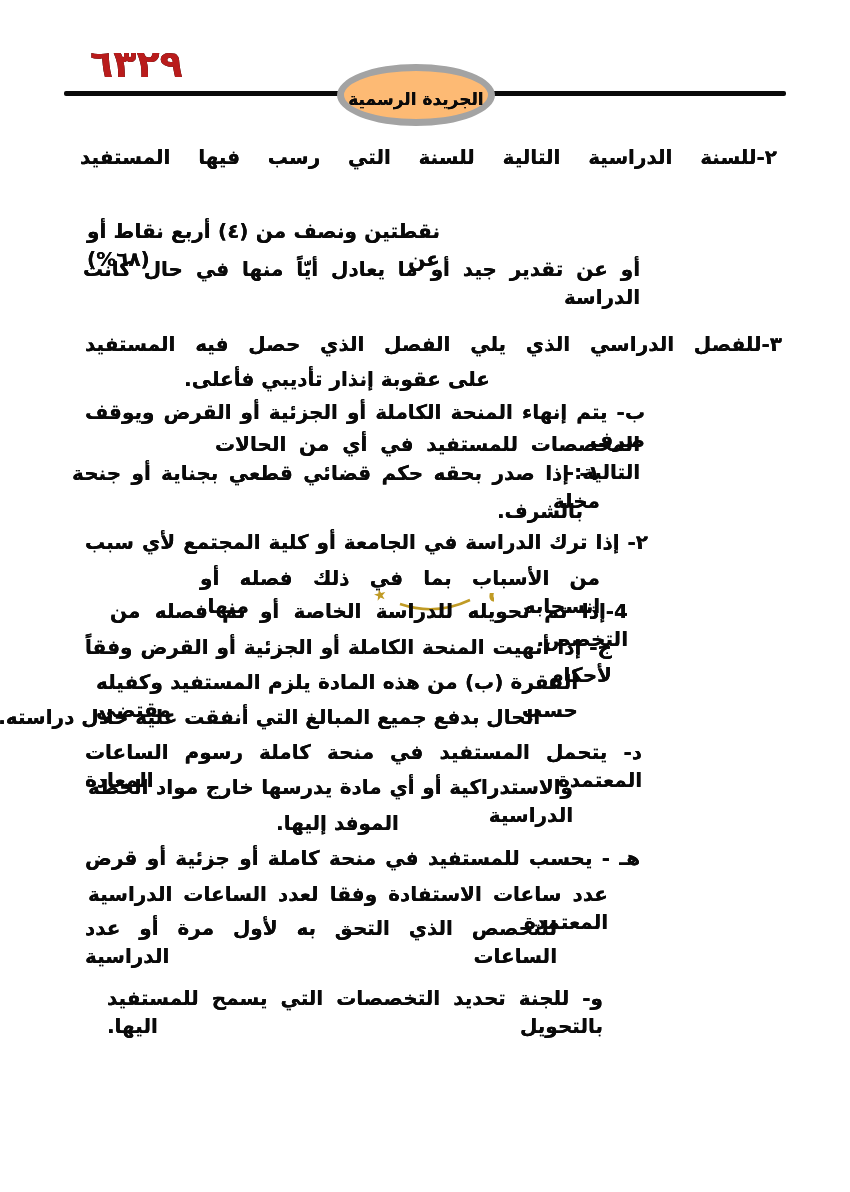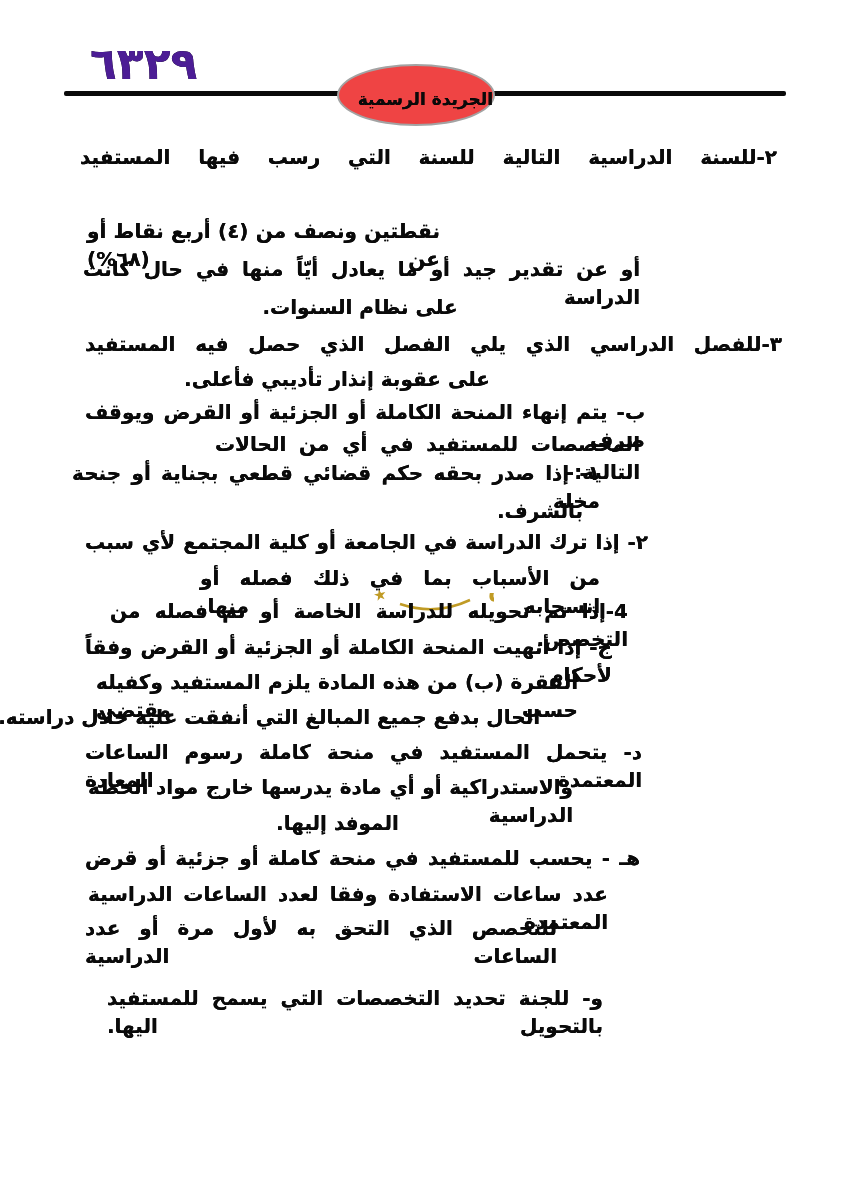--- a/index.html
+++ b/index.html
@@ -4,32 +4,32 @@
 <style>
   html,body{margin:0;padding:0;background:#e8e8e8;}
   .page{
     position:relative;width:850px;height:1192px;background:#ffffff;
     margin:0 auto;overflow:hidden;
     font-family:"DejaVu Sans",sans-serif;
   }
   
   .page-number{
     position:absolute;left:90px;top:42px;
-    font-size:44px;font-weight:bold;color:#4c1d95;
+    font-size:38px;font-weight:bold;color:#b91c1c;
     letter-spacing:9px;line-height:44px;
     text-shadow:0 0 .6px #000;
   }
   .rule{
     position:absolute;left:64px;top:91px;width:722px;height:5px;
     background:#0a0a0a;border-radius:2px;
   }
   .badge{
     position:absolute;left:337px;top:64px;width:158px;height:62px;
-    background:#ef4444;border:2px solid #a3a3a3;border-radius:50%;
-    display:flex;align-items:center;justify-content:flex-end;
+    background:#fdba74;border:7px solid #a3a3a3;border-radius:50%;
+    display:flex;align-items:center;justify-content:center;
     box-sizing:border-box;
   }
   .badge span{
     font-size:17px;font-weight:bold;color:#0a0a0a;direction:rtl;
     padding-top:8px;text-shadow:0 0 .5px #000;white-space:nowrap;
   }
   
   .watermark{position:absolute;left:366px;top:564px;width:128px;height:52px;}
   
   .ln{
@@ -56,21 +56,20 @@
     <svg width="128" height="52" viewBox="0 0 128 52">
       <text x="7" y="36" font-size="15" fill="#c09b25" transform="rotate(-12 14 30)">★</text>
       <path d="M 34 40 Q 70 52 104 36" stroke="#c09b25" stroke-width="2.5" fill="none"></path>
       <text x="122" y="34" text-anchor="end" font-size="23" font-weight="bold" fill="#c09b25" direction="rtl">عمون</text>
     </svg>
   </div>
 
   <div class="ln j" style="left:80px;top:137px;width:697px">٢-للسنة الدراسية التالية للسنة التي رسب فيها المستفيد</div>
   <div class="ln j" style="left:87px;top:211px;width:353px">نقطتين ونصف من (٤) أربع نقاط أو عن (٦٨%)</div>
   <div class="ln j" style="left:83px;top:249px;width:557px">أو عن تقدير جيد أو ما يعادل أيّاً منها في حال كانت الدراسة</div>
-  <div class="ln c" style="left:255px;top:287px;width:210px">على نظام السنوات.</div>
   <div class="ln j" style="left:85px;top:324px;width:697px">٣-للفصل الدراسي الذي يلي الفصل الذي حصل فيه المستفيد</div>
   <div class="ln c" style="left:235px;top:359px;width:255px">على عقوبة إنذار تأديبي فأعلى.</div>
   <div class="ln j" style="left:85px;top:392px;width:560px">ب- يتم إنهاء المنحة الكاملة أو الجزئية أو القرض ويوقف صرف</div>
   <div class="ln j" style="left:215px;top:424px;width:425px">المخصصات للمستفيد في أي من الحالات التالية:-</div>
   <div class="ln j" style="left:72px;top:453px;width:528px">١- إذا صدر بحقه حكم قضائي قطعي بجناية أو جنحة مخلة</div>
   <div class="ln c" style="left:470px;top:491px;width:140px">بالشرف.</div>
   <div class="ln j" style="left:85px;top:522px;width:563px">٢- إذا ترك الدراسة في الجامعة أو كلية المجتمع لأي سبب</div>
   <div class="ln j" style="left:200px;top:558px;width:400px">من الأسباب بما في ذلك فصله أو انسحابه منها.</div>
   <div class="ln j" style="left:110px;top:591px;width:518px">4-إذا تم تحويله للدراسة الخاصة أو تم فصله من التخصص.</div>
   <div class="ln j" style="left:85px;top:627px;width:527px">ج- إذا أنهيت المنحة الكاملة أو الجزئية أو القرض وفقاً لأحكام</div>

